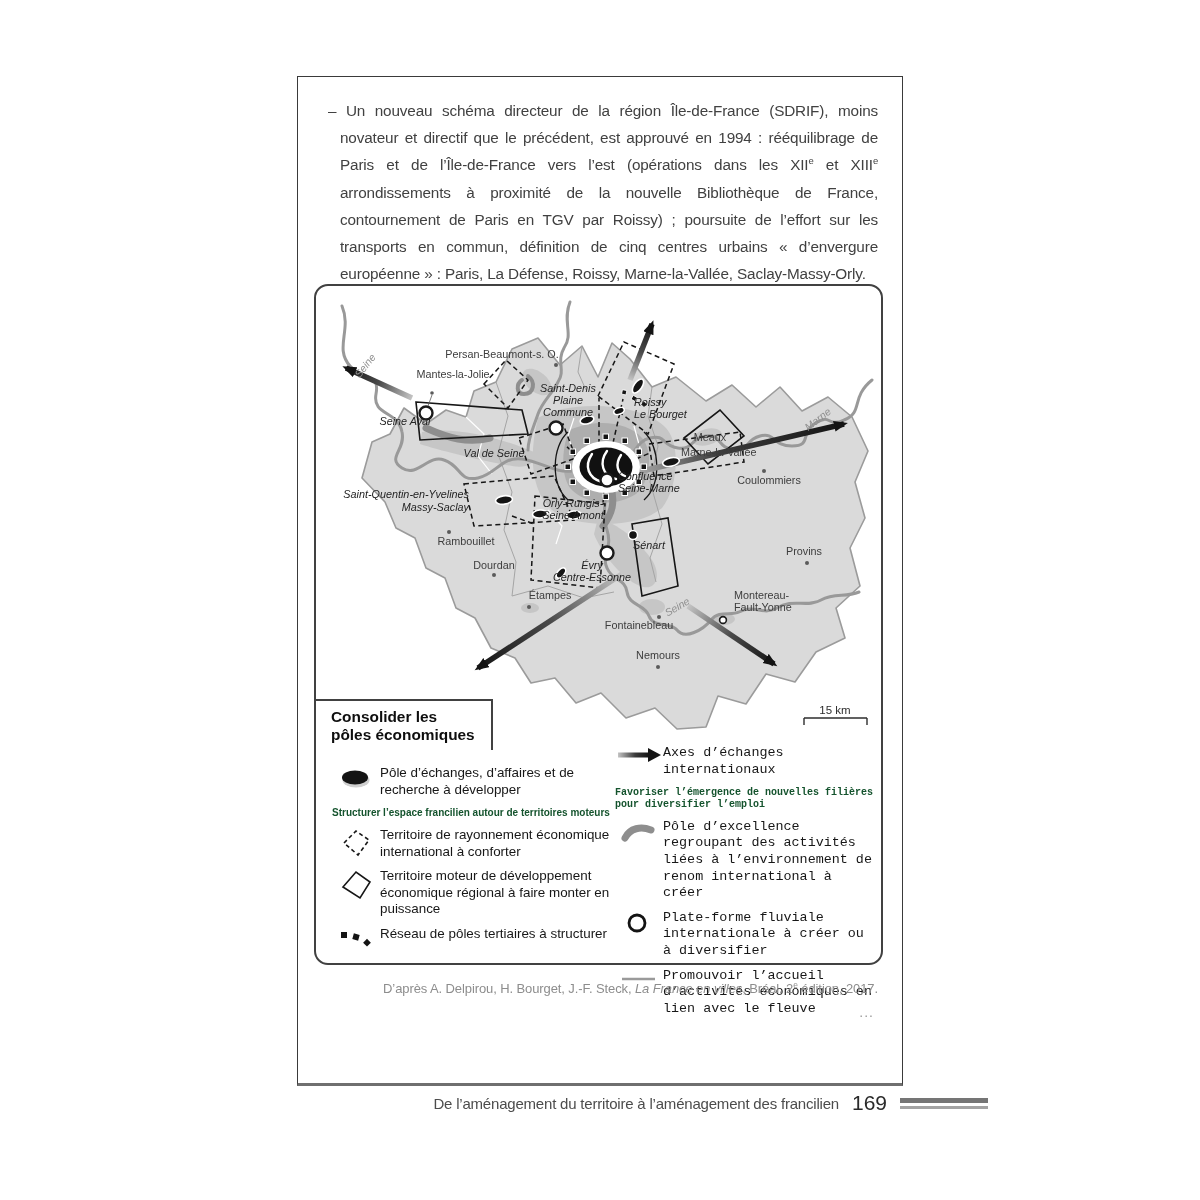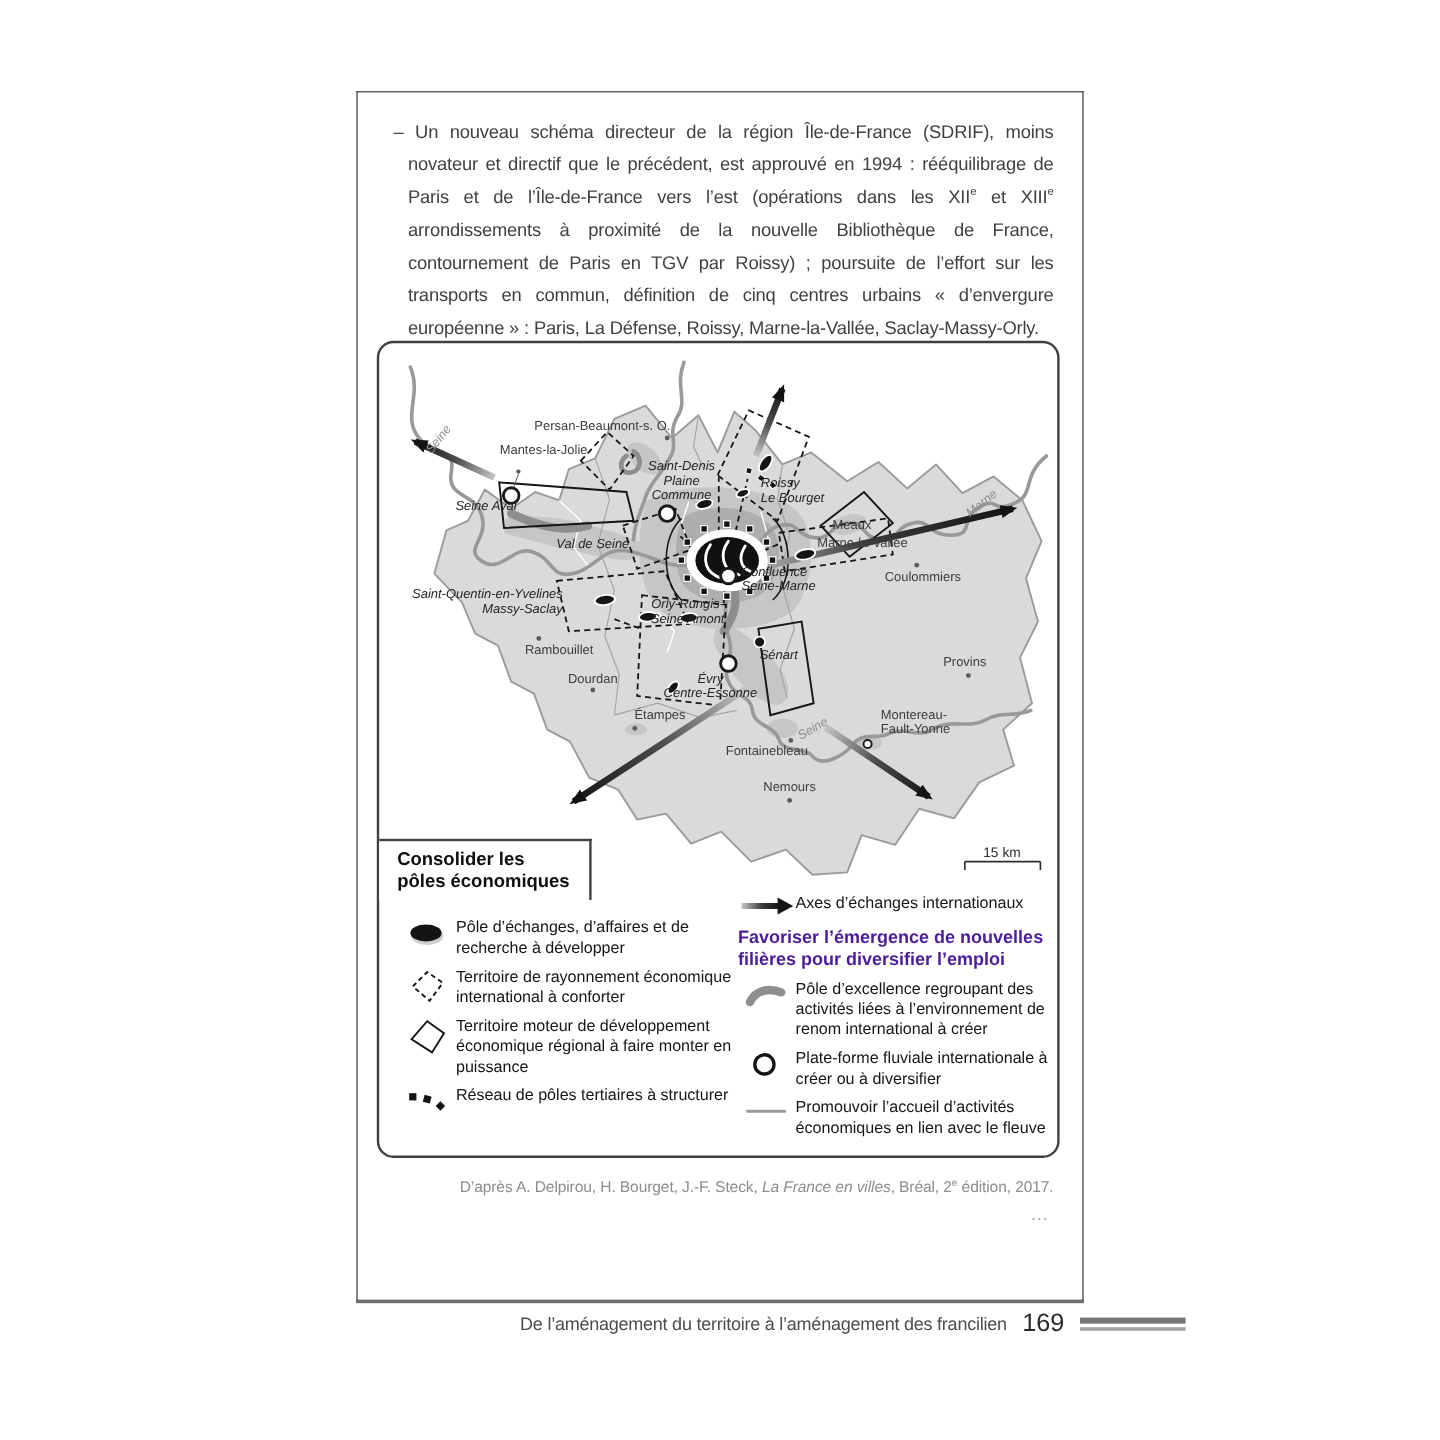--- a/index.html
+++ b/index.html
@@ -26,25 +26,25 @@
     position:absolute;left:16px;top:207px;width:569px;height:681px;
     border:2px solid #414141;border-radius:14px;background:#fff;box-sizing:border-box;
   }
   .map-svg{position:absolute;top:0;left:0;}
   .consolider{
     position:absolute;left:0;top:413px;width:150px;background:#fff;
     border-top:2px solid #414141;border-right:2px solid #414141;
     padding:7px 10px 6px 15px;font-weight:bold;font-size:15.4px;line-height:1.18;color:#0e0e0e;
   }
   .legend-left{position:absolute;left:16px;top:479px;width:278px;}
-  .legend-right{position:absolute;left:299px;top:459px;width:260px;}
+  .legend-right{position:absolute;left:299px;top:459px;width:260px;font-family:Liberation Mono, monospace;}
   .leg-item{display:flex;align-items:flex-start;margin-bottom:8px;}
   .leg-sym{flex:0 0 48px;display:flex;justify-content:center;padding-top:1px;}
   .leg-text{font-size:13.4px;line-height:1.24;color:#171717;}
-  .leg-heading{font-weight:bold;font-size:15px;line-height:1.18;color:#4c1d95;margin:9px 0 8px 0;}
+  .leg-heading{font-weight:bold;font-size:10px;line-height:1.18;color:#14532d;margin:9px 0 8px 0;}
   .credit{
     position:absolute;left:0;right:24px;top:903px;text-align:right;
     font-size:13px;color:#8d8d8d;letter-spacing:-0.1px;
   }
   .credit .work{font-style:italic;margin-top:43px;}
   .credit sup{font-size:0.65em;}
   .more-dots{position:absolute;right:28px;top:927px;font-size:14px;color:#9a9a9a;letter-spacing:1px;}
   .footer{
     position:absolute;top:1091px;right:212px;display:flex;align-items:center;gap:13px;
   }
@@ -287,20 +287,21 @@
       <div class="leg-item">
         <span class="leg-sym">
           <svg width="40" height="24" viewBox="0 0 40 24">
             <ellipse cx="20" cy="14" rx="13.5" ry="7.5" fill="#cfcfcf"></ellipse>
             <ellipse cx="19" cy="11.5" rx="13" ry="7" fill="#141414"></ellipse>
           </svg>
         </span>
         <span class="leg-text">Pôle d’échanges, d’affaires et de recherche à développer</span>
       </div>
 
+      <div class="leg-heading">Structurer l’espace francilien autour de territoires moteurs</div>
 
       <div class="leg-item">
         <span class="leg-sym">
           <svg width="40" height="30" viewBox="0 0 40 30">
             <polygon points="8,15 20,3 33,12 22,27" fill="none" stroke="#161616" stroke-width="1.6" stroke-dasharray="4 3"></polygon>
           </svg>
         </span>
         <span class="leg-text">Territoire de rayonnement économique international à conforter</span>
       </div>
 

